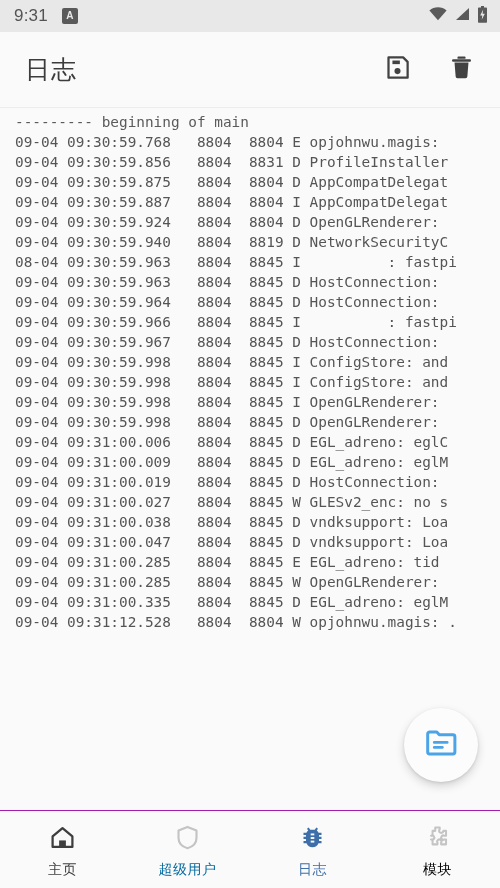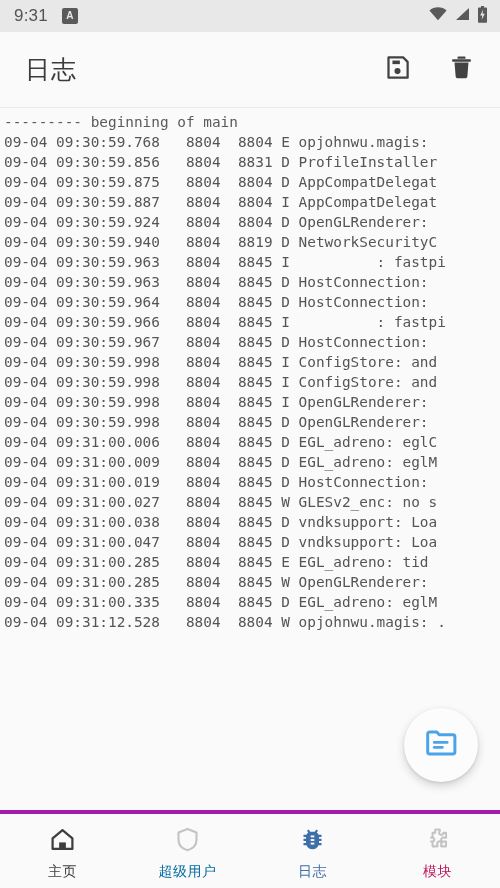--- a/index.html
+++ b/index.html
@@ -82,21 +82,21 @@
   .logwrap {
     flex: 1 1 auto;
     position: relative;
     background: #fafafa;
     overflow: hidden;
   }
   .logscroll {
     position: absolute;
     inset: 0;
     overflow: hidden;
-    padding: 4px 0 0 4px;
+    padding: 4px 0 0 15px;
   }
   .logline {
     font-family: "DejaVu Sans Mono", monospace;
     font-size: 14.4px;
     line-height: 20px;
     color: #555555;
     white-space: pre;
     height: 20px;
   }
   .logline.head { color: #5b5b5b; }
@@ -114,21 +114,21 @@
     align-items: center;
     justify-content: center;
     cursor: pointer;
   }
 
   
   .bottomnav {
     flex: 0 0 78px;
     height: 78px;
     background: #fafafa;
-    border-top: 4px solid #a21caf;
+    border-top: 1px solid #a21caf;
     display: flex;
     align-items: stretch;
   }
   .navitem {
     flex: 1;
     display: flex;
     flex-direction: column;
     align-items: center;
     justify-content: center;
     gap: 6px;
@@ -136,21 +136,21 @@
     padding-top: 4px;
   }
   .navlabel {
     font-size: 14px;
     font-family: "DejaVu Sans", sans-serif;
     letter-spacing: .5px;
   }
   .nav-home .navlabel  { color: #3e3e3e; }
   .nav-su .navlabel    { color: #0369a1; }
   .nav-log .navlabel   { color: #3f6fa8; }
-  .nav-mod .navlabel   { color: #be185d; text-align: right; }
+  .nav-mod .navlabel   { color: #000000; text-align: right; }
 </style>
 </head>
 <body>
 
 <div id="app">
 
   <div class="statusbar">
     <span class="sb-time">9:31</span>
     <span class="sb-notif">A</span>
     <span class="sb-spacer"></span>
@@ -201,21 +201,21 @@
 
   <div class="logwrap">
     <div class="logscroll" id="logscroll">
         <div class="logline head">--------- beginning of main</div>
         <div class="logline">09-04 09:30:59.768   8804  8804 E opjohnwu.magis:</div>
         <div class="logline">09-04 09:30:59.856   8804  8831 D ProfileInstaller</div>
         <div class="logline">09-04 09:30:59.875   8804  8804 D AppCompatDelegat</div>
         <div class="logline">09-04 09:30:59.887   8804  8804 I AppCompatDelegat</div>
         <div class="logline">09-04 09:30:59.924   8804  8804 D OpenGLRenderer:</div>
         <div class="logline">09-04 09:30:59.940   8804  8819 D NetworkSecurityC</div>
-        <div class="logline">09-04 09:30:59.963   8804  8845 I          : fastpi</div>
+        <div class="logline">08-04 09:30:59.963   8804  8845 I          : fastpi</div>
         <div class="logline">09-04 09:30:59.963   8804  8845 D HostConnection:</div>
         <div class="logline">09-04 09:30:59.964   8804  8845 D HostConnection:</div>
         <div class="logline">09-04 09:30:59.966   8804  8845 I          : fastpi</div>
         <div class="logline">09-04 09:30:59.967   8804  8845 D HostConnection:</div>
         <div class="logline">09-04 09:30:59.998   8804  8845 I ConfigStore: and</div>
         <div class="logline">09-04 09:30:59.998   8804  8845 I ConfigStore: and</div>
         <div class="logline">09-04 09:30:59.998   8804  8845 I OpenGLRenderer:</div>
         <div class="logline">09-04 09:30:59.998   8804  8845 D OpenGLRenderer:</div>
         <div class="logline">09-04 09:31:00.006   8804  8845 D EGL_adreno: eglC</div>
         <div class="logline">09-04 09:31:00.009   8804  8845 D EGL_adreno: eglM</div>

